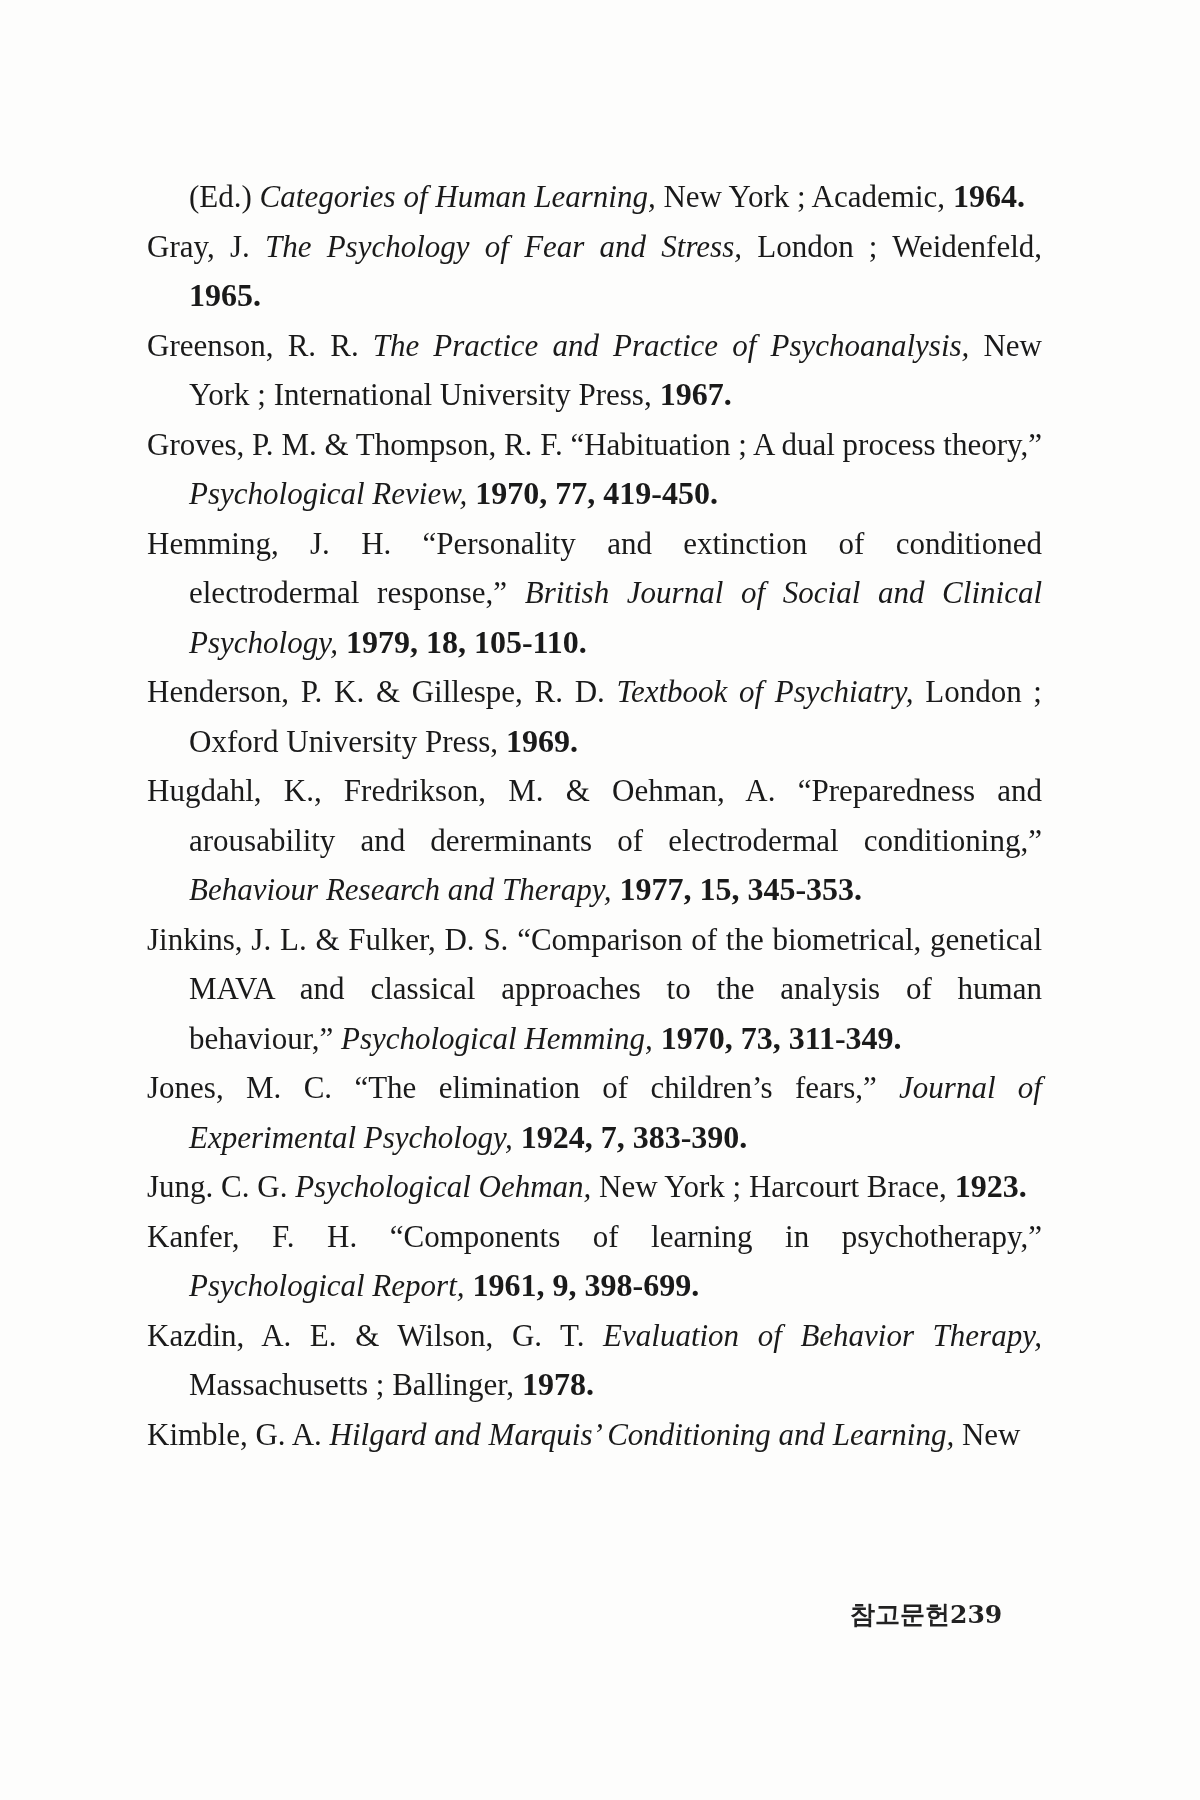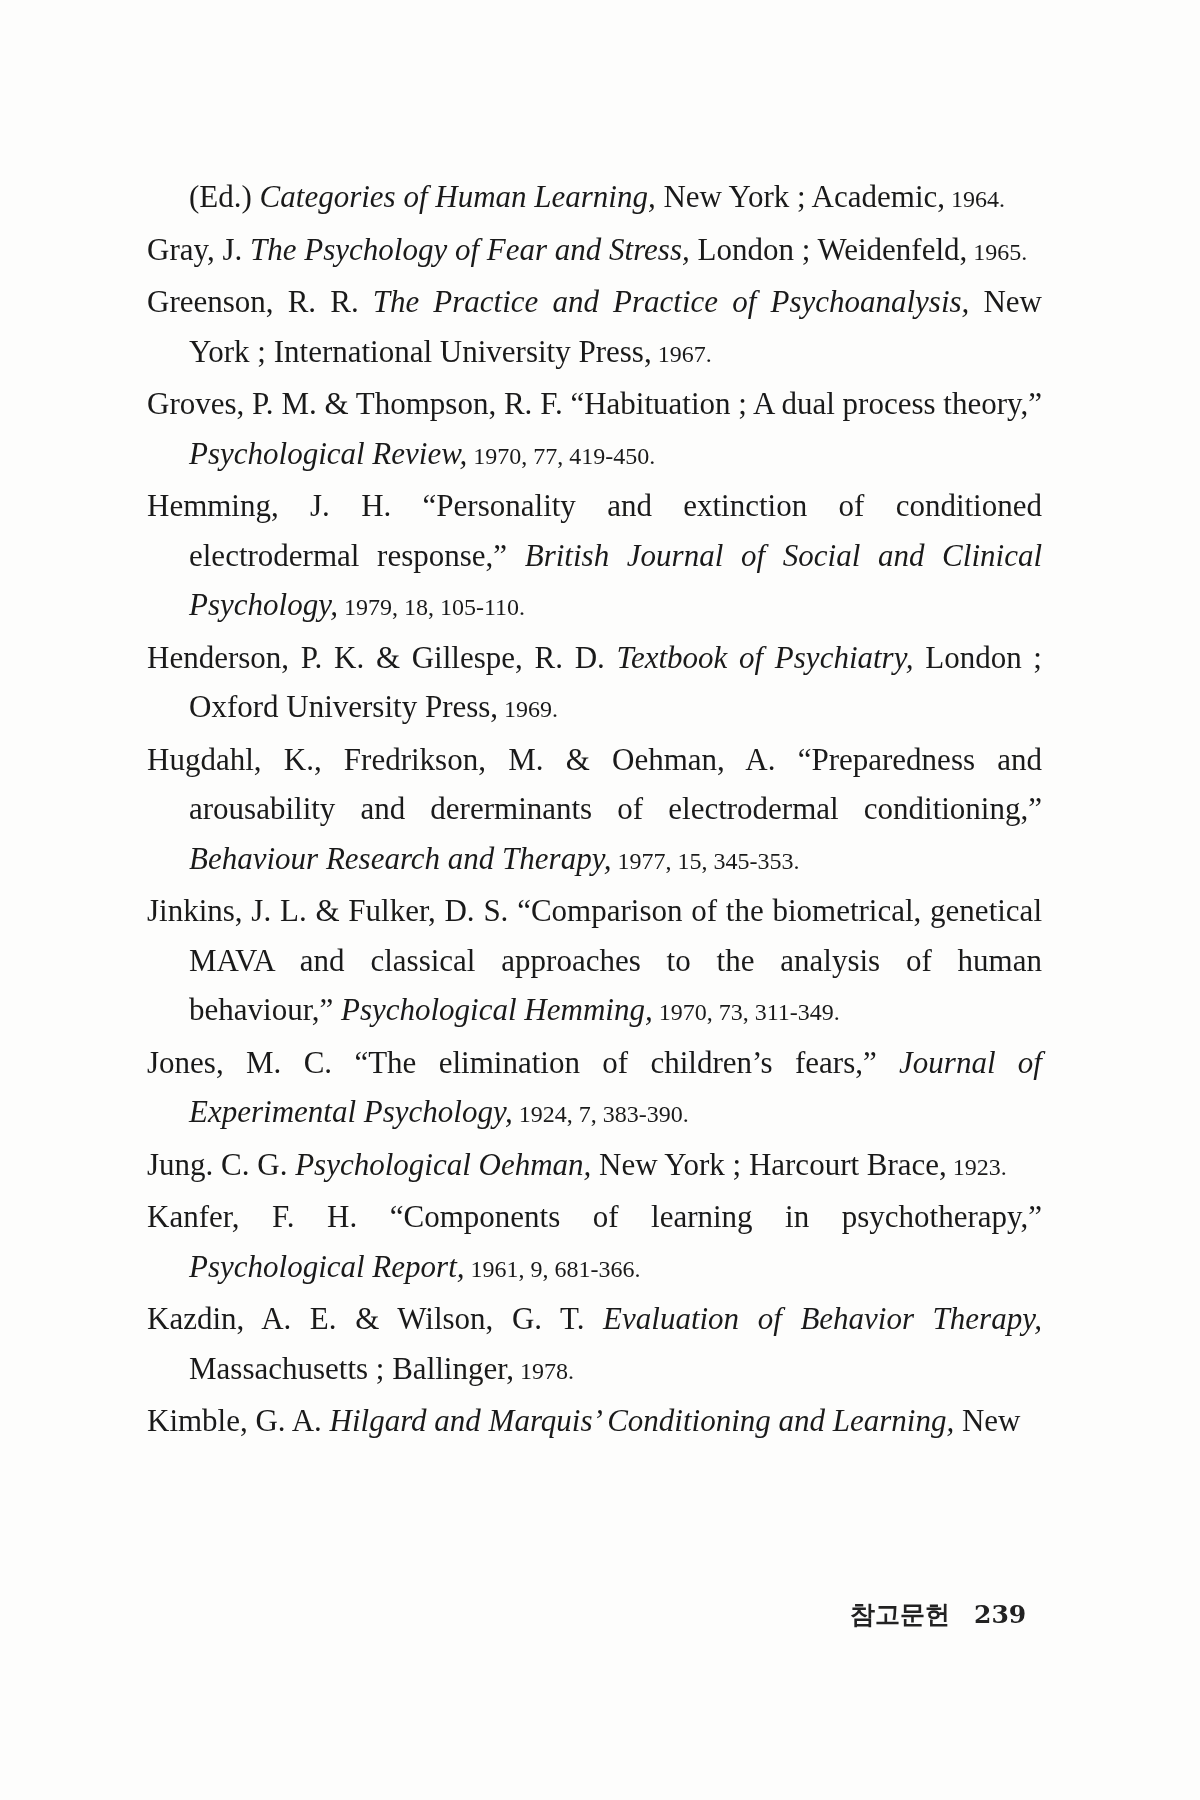--- a/index.html
+++ b/index.html
@@ -20,46 +20,46 @@
   .ref {
     font-size: 31px;
     line-height: 49.5px;
     text-align: justify;
     padding-left: 42px;
     text-indent: -42px;
     margin: 0;
   }
   .ref.cont { padding-left: 42px; text-indent: 0; }
   i { font-style: italic; }
-  .num { font-size: 24px; }
+  .num { font-size: 32px; font-weight: bold; }
   .footer {
     position: absolute;
     left: 850px;
     top: 1598px;
     font-size: 25px;
     font-family: "DejaVu Sans", sans-serif;
     font-weight: bold;
     color: #222;
   }
-  .footer .pg { margin-left: 24px; font-family: "DejaVu Serif", serif; }
+  .footer .pg { font-family: "DejaVu Serif", serif; }
 </style>
 </head>
 <body>
 
 <div class="refs" id="refs">
     <p class="ref cont"><span>(Ed.) </span><i>Categories of Human Learning,</i><span> New York ; Academic,</span><span class="num"> 1964.</span></p>
     <p class="ref"><span>Gray, J. </span><i>The Psychology of Fear and Stress,</i><span> London ; Weidenfeld,</span><span class="num"> 1965.</span></p>
     <p class="ref"><span>Greenson, R. R. </span><i>The Practice and Practice of Psychoanalysis,</i><span> New York ; International University Press,</span><span class="num"> 1967.</span></p>
     <p class="ref"><span>Groves, P. M. &amp; Thompson, R. F. “Habituation ; A dual process theory,” </span><i>Psychological Review,</i><span></span><span class="num"> 1970, 77, 419-450.</span></p>
     <p class="ref"><span>Hemming, J. H. “Personality and extinction of conditioned electrodermal response,” </span><i>British Journal of Social and Clinical Psychology,</i><span></span><span class="num"> 1979, 18, 105-110.</span></p>
     <p class="ref"><span>Henderson, P. K. &amp; Gillespe, R. D. </span><i>Textbook of Psychiatry,</i><span> London ; Oxford University Press,</span><span class="num"> 1969.</span></p>
     <p class="ref"><span>Hugdahl, K., Fredrikson, M. &amp; Oehman, A. “Preparedness and arousability and dererminants of electrodermal conditioning,” </span><i>Behaviour Research and Therapy,</i><span></span><span class="num"> 1977, 15, 345-353.</span></p>
     <p class="ref"><span>Jinkins, J. L. &amp; Fulker, D. S. “Comparison of the biometrical, genetical MAVA and classical approaches to the analysis of human behaviour,” </span><i>Psychological Hemming,</i><span></span><span class="num"> 1970, 73, 311-349.</span></p>
     <p class="ref"><span>Jones, M. C. “The elimination of children’s fears,” </span><i>Journal of Experimental Psychology,</i><span></span><span class="num"> 1924, 7, 383-390.</span></p>
     <p class="ref"><span>Jung. C. G. </span><i>Psychological Oehman,</i><span> New York ; Harcourt Brace,</span><span class="num"> 1923.</span></p>
-    <p class="ref"><span>Kanfer, F. H. “Components of learning in psychotherapy,” </span><i>Psychological Report,</i><span></span><span class="num"> 1961, 9, 681-366.</span></p>
+    <p class="ref"><span>Kanfer, F. H. “Components of learning in psychotherapy,” </span><i>Psychological Report,</i><span></span><span class="num"> 1961, 9, 398-699.</span></p>
     <p class="ref"><span>Kazdin, A. E. &amp; Wilson, G. T. </span><i>Evaluation of Behavior Therapy,</i><span> Massachusetts ; Ballinger,</span><span class="num"> 1978.</span></p>
     <p class="ref"><span>Kimble, G. A. </span><i>Hilgard and Marquis’ Conditioning and Learning,</i><span> New</span><span class="num"></span></p>
   </div>
 
 <div class="footer">
   <span>참고문헌</span><span class="pg">239</span>
 </div>
 
 </body></html>

